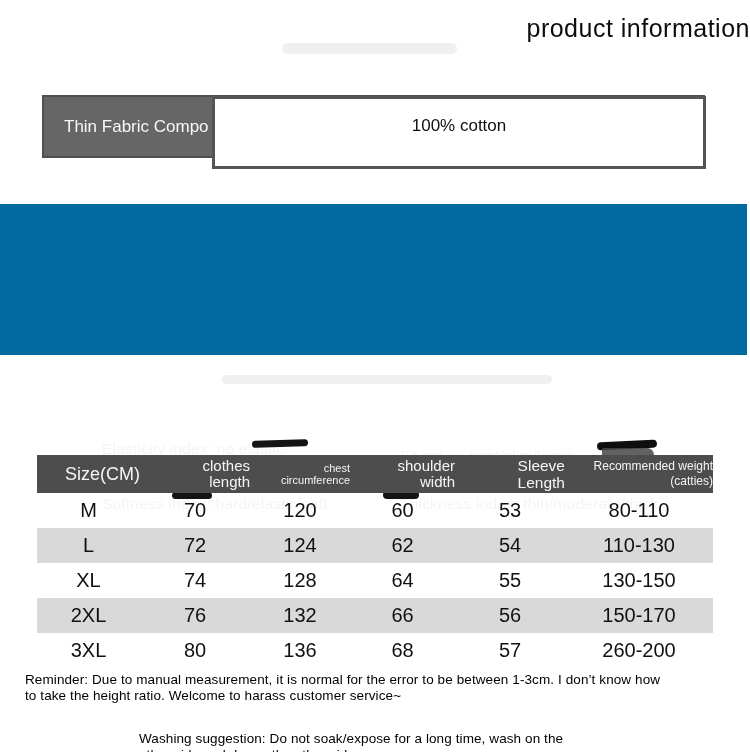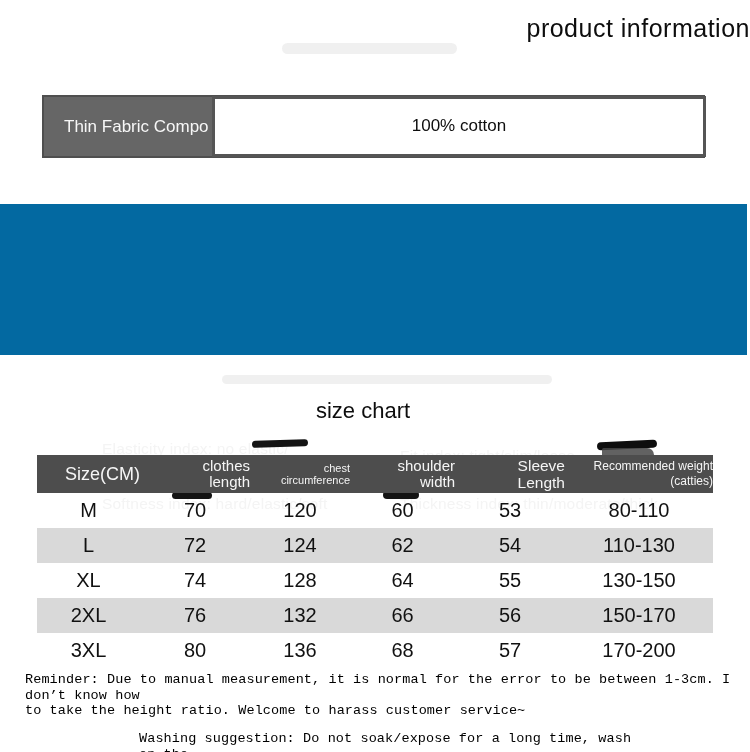--- a/index.html
+++ b/index.html
@@ -20,21 +20,21 @@
   .fabric-bar {
     left:42px; top:95px; width:663px; height:63px;
     background:#666666; border:2px solid #4f4f4f; box-sizing:border-box;
   }
   .fabric-label {
     position:absolute; left:20px; top:0; height:62px; width:152px;
     overflow:hidden; white-space:nowrap;
     color:#f7f7f7; font-size:17px; line-height:59px;
   }
   .fabric-value-box {
-    left:212px; top:96px; width:494px; height:61px;
+    left:212px; top:96px; width:494px; height:73px;
     background:#ffffff; border:3px solid #555555; box-sizing:border-box;
     text-align:center;
   }
   .fabric-value { font-size:17px; line-height:54px; color:#0d0d0d; }
 
   
   .index-section {
     left:0; top:204px; width:747px; height:151px; background:#0369a1;
   }
   .index-text {
@@ -74,21 +74,21 @@
   th.c4 { font-size:15.5px; padding-left:34px; line-height:17px; }
   th.c5 { font-size:12px; padding-left:2px;  line-height:15px; }
   table.size-table td {
     font-size:20px; text-align:center; height:35px; padding:0; color:#111;
   }
   table.size-table tbody tr.alt { background:#d9d9d9; }
 
   
   .note {
     position:absolute; font-size:13.5px; line-height:15.5px; color:#000;
-    white-space:pre-line; letter-spacing:0.1px;font-family:Liberation Mono, monospace;
+    white-space:pre-line; letter-spacing:0.1px;
   }
   .note-reminder { left:25px;  top:672px; width:715px; }
   .note-washing  { left:139px; top:705px; width:500px;margin-top:26px; }
 </style>
 </head>
 <body>
 
 <div class="page">
 
   <div class="abs main-title">product information</div>
@@ -108,21 +108,20 @@
     <div class="index-text idx-softness">Softness index: hard/elastic/soft</div>
     <div class="index-text idx-thickness">Thickness index: thin/moderate/thick</div>
     <div class="ink ink-1"></div>
     <div class="ink ink-2a"></div>
     <div class="ink ink-2b"></div>
     <div class="ink ink-3"></div>
     <div class="ink ink-4"></div>
   </div>
 
   <div class="abs smudge" style="left:222px; top:375px; width:330px; height:9px;"></div>
-  <div class="abs chart-title">size chart</div>
 
   <div class="abs size-table-wrap">
     <table class="size-table">
       <colgroup>
         <col style="width:103px">
           <col style="width:110px">
           <col style="width:100px">
         <col style="width:105px">
           <col style="width:110px">
           <col style="width:148px">
@@ -174,21 +173,21 @@
           <td>66</td>
           <td>56</td>
           <td>150-170</td>
         </tr>
         <tr>
           <td>3XL</td>
           <td>80</td>
           <td>136</td>
           <td>68</td>
           <td>57</td>
-          <td>170-200</td>
+          <td>260-200</td>
         </tr>
       </tbody>
     </table>
   </div>
 
   <div class="note note-reminder">Reminder: Due to manual measurement, it is normal for the error to be between 1-3cm. I don’t know how
 to take the height ratio. Welcome to harass customer service~</div>
   <div class="note note-washing">Washing suggestion: Do not soak/expose for a long time, wash on the
 other side and dry on the other side.</div>
 

